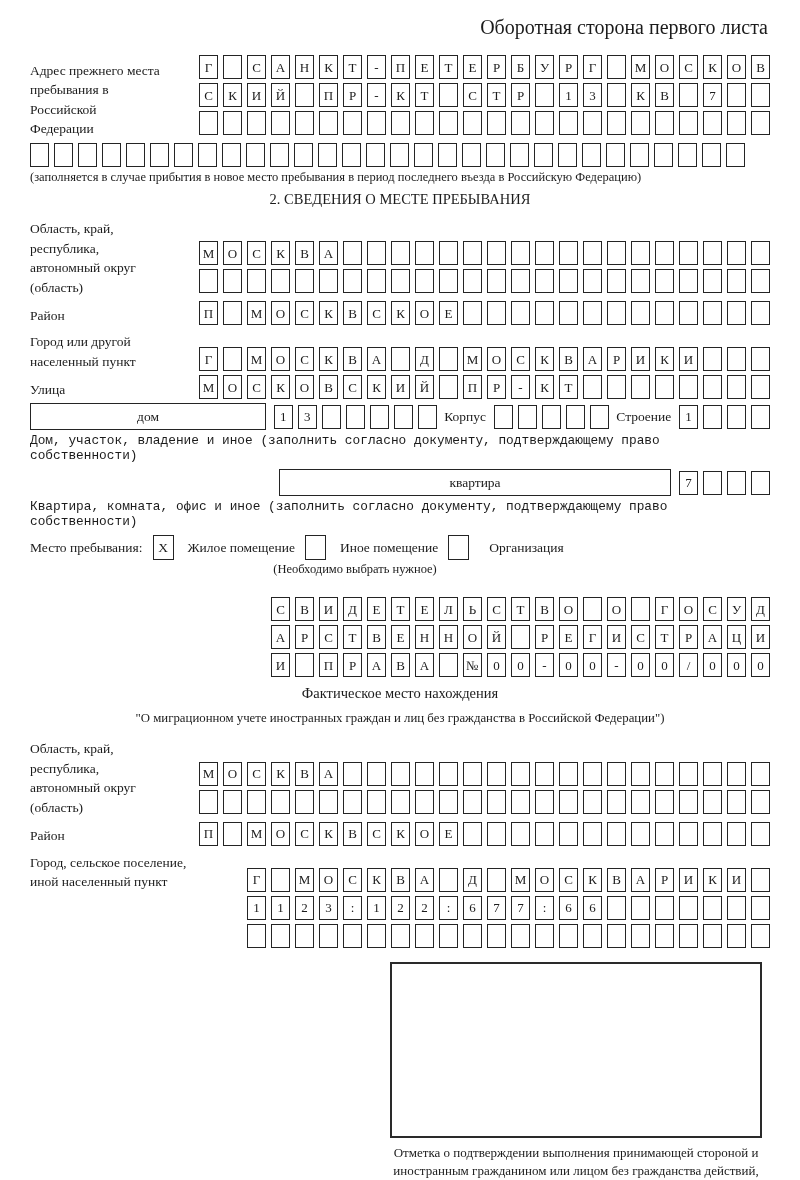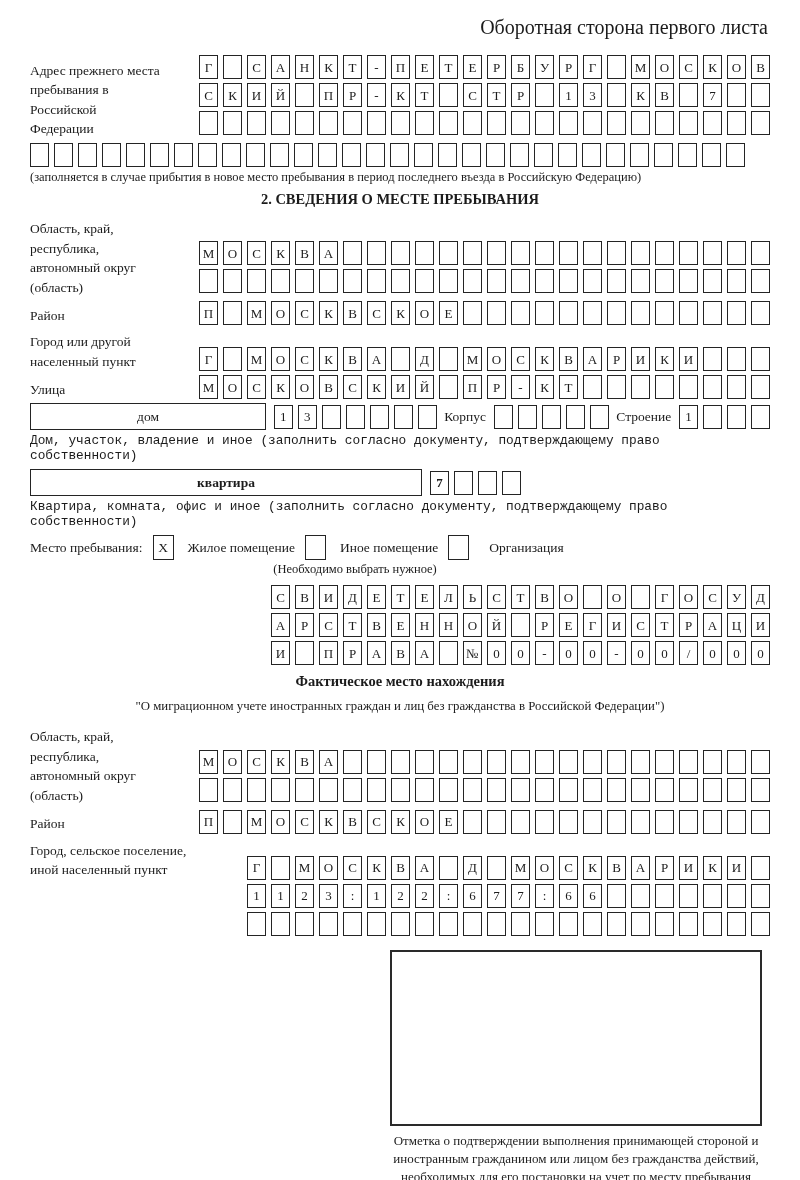--- a/index.html
+++ b/index.html
@@ -21,38 +21,38 @@
     border: 1.6px solid #242424; margin-left: 5px;
     display: inline-flex; align-items: center; justify-content: center;
     font-size: 13px; line-height: 1; background: #fff;
   }
   .cells .cell:first-child, .cells-left .cell:first-child { margin-left: 0; }
   .stack { margin-left: auto; }
   .stack .cells { margin-bottom: 4px; }
 
   .center-note { text-align: left; font-size: 12.5px; margin: 2px 0 6px 0; }
   .left-note { font-size: 12.8px; margin: 1px 0 6px 0; font-family: Liberation Mono, monospace; }
-  .sec-title { text-align: center; font-weight: bold; font-size: 14.5px; margin: 6px 0 8px 0; }
+  .sec-title { text-align: center; font-weight: normal; font-size: 14.5px; margin: 6px 0 8px 0; }
 
   .labelbox {
     border: 1.8px solid #242424; height: 27px;
     display: flex; align-items: center; justify-content: center;
     font-size: 13.5px;
   }
   .house-row { display: flex; align-items: center; justify-content: space-between; margin-bottom: 3px; }
   .inline-lbl { font-size: 13.5px; white-space: nowrap; }
 
   .stay-row { display: flex; align-items: center; margin: 4px 0 2px 0; }
   .checkbox {
     width: 21px; height: 25px; border: 1.7px solid #242424;
     display: inline-flex; align-items: center; justify-content: center;
     font-size: 13.5px; margin: 0 14px 0 10px;
   }
   .stay-lbl { font-size: 13.5px; }
-  .stay-note { margin-left: 160px; width: 330px; text-align: center; font-size: 12.5px; margin-bottom: 8px; }
+  .stay-note { margin-left: 160px; width: 330px; text-align: center; font-size: 12.5px; margin-bottom: 20px; }
 
   .fact-note { text-align: center; font-size: 12.8px; line-height: 1.4; margin-bottom: 8px; }
 
   .stamp-wrap { width: 388px; margin-left: auto; margin-top: 10px; }
   .stamp-box { width: 372px; height: 176px; border: 2px solid #2a2a2a; margin-left: 8px; }
   .stamp-caption { margin-top: 6px; text-align: center; font-size: 13px; line-height: 1.4; }
 </style>
 </head>
 <body>
 
@@ -347,21 +347,21 @@
   <div class="inline-lbl">Строение</div>
   <div class="cells-left">
       <span class="cell">1</span>
       <span class="cell"></span>
       <span class="cell"></span>
       <span class="cell"></span>
     </div>
 </div>
 <div class="left-note">Дом, участок, владение и иное (заполнить согласно документу, подтверждающему право собственности)</div>
 
-<div class="house-row" style="justify-content:flex-start;font-weight:bold;">
+<div class="house-row" style="justify-content:flex-end;">
   <div class="labelbox" style="width:392px; margin-right:8px;">квартира</div>
   <div class="cells-left">
       <span class="cell">7</span>
       <span class="cell"></span>
       <span class="cell"></span>
       <span class="cell"></span>
     </div>
 </div>
 <div class="left-note">Квартира, комната, офис и иное (заполнить согласно документу, подтверждающему право собственности)</div>
 

